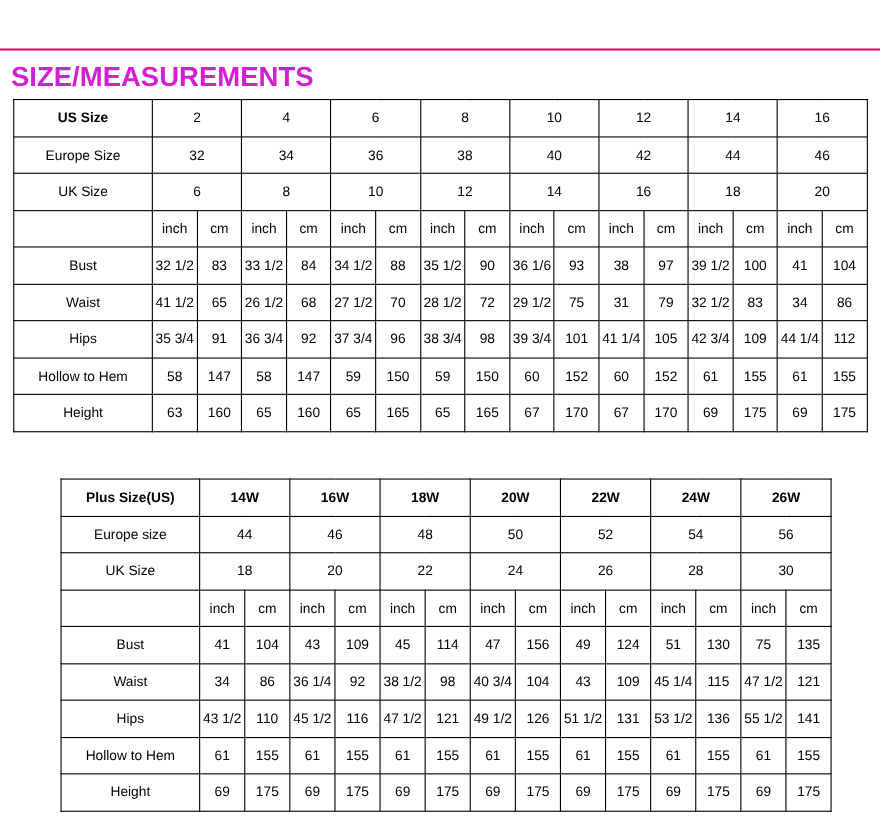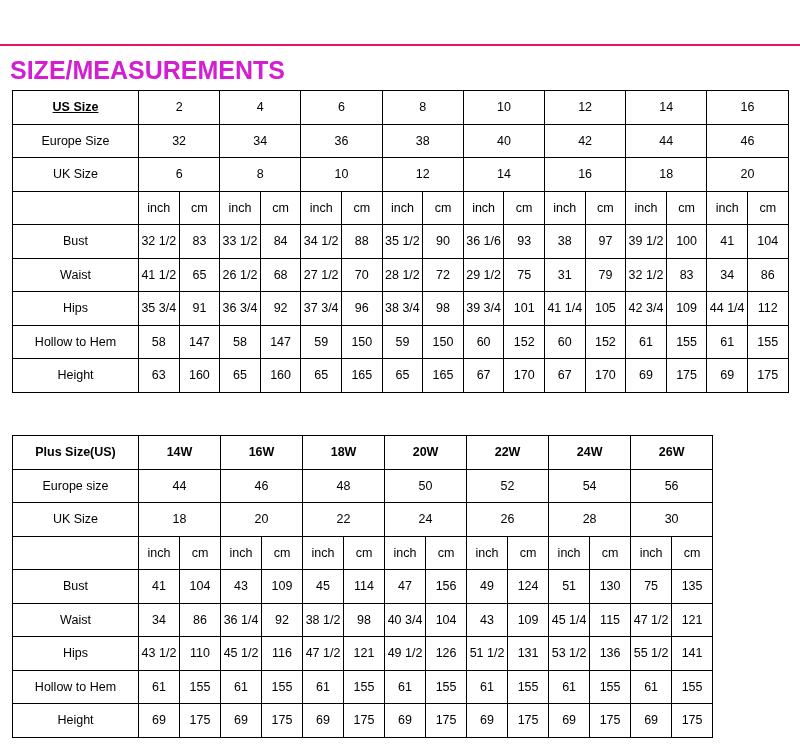--- a/index.html
+++ b/index.html
@@ -54,21 +54,20 @@
     white-space: nowrap;
     overflow: hidden;
   }
   td.rowhead {
     font-size: 12.5px;
     text-align: center;
   }
   td.rowhead-bold {
     font-weight: bold;
     font-size: 13px;
-    text-decoration: underline;
   }
   td.grouphead {
     font-weight: bold;
     font-size: 13.5px;
   }
   td.unit {
     font-size: 12px;
   }
   td.blank {
     border: 1px solid #000;
@@ -77,21 +76,21 @@
     position: absolute;
     left: 12px;
     top: 90px;
   }
   #table2-wrap {
     position: absolute;
     left: 12px;
     top: 435px;
   }
   .t1 { width: 776px; }
-  .t2 { width: 700px; }
+  .t2 { width: 700px; margin-left: 43px; }
   .t1 tr { height: 33.5px; }
   .t2 tr { height: 33.5px; }
 </style>
 </head>
 <body>
 
 <div class="page">
 
   <div class="top-rule"></div>
 

